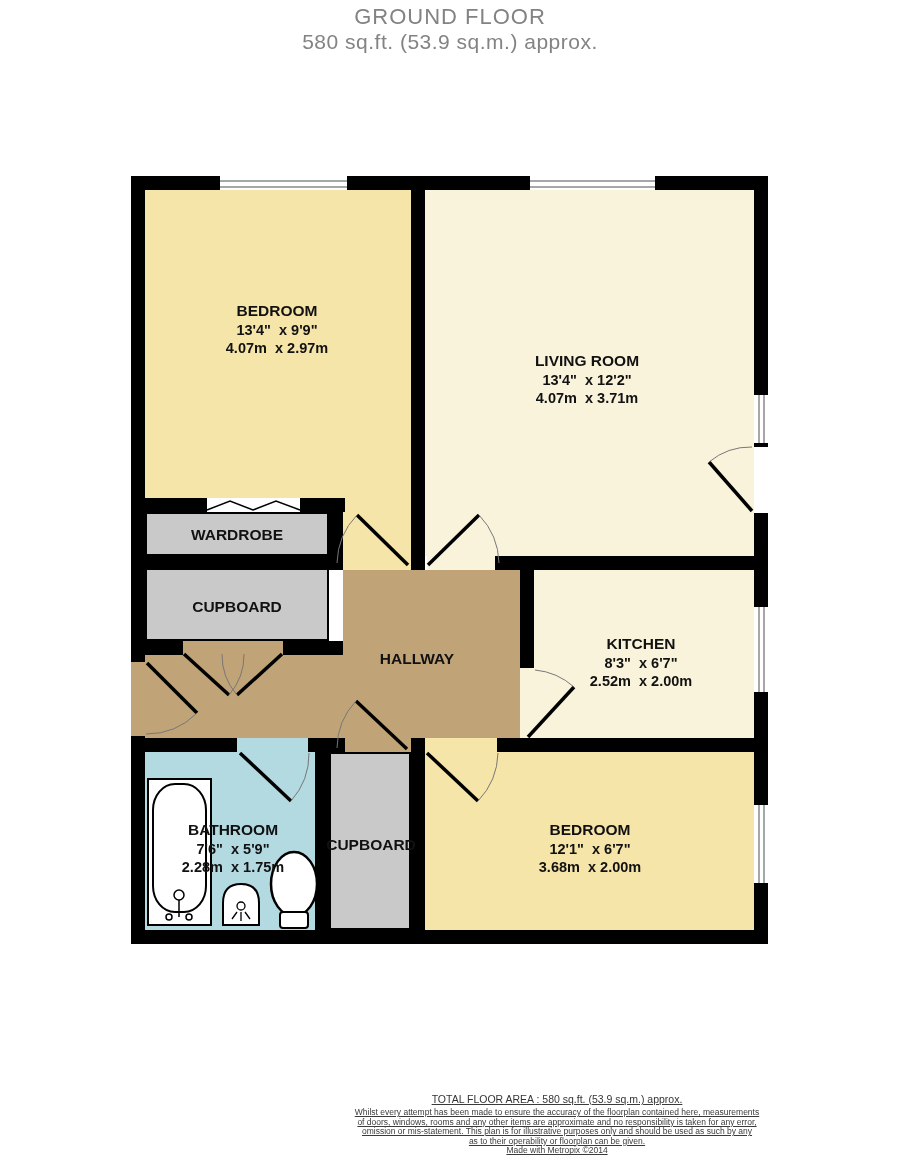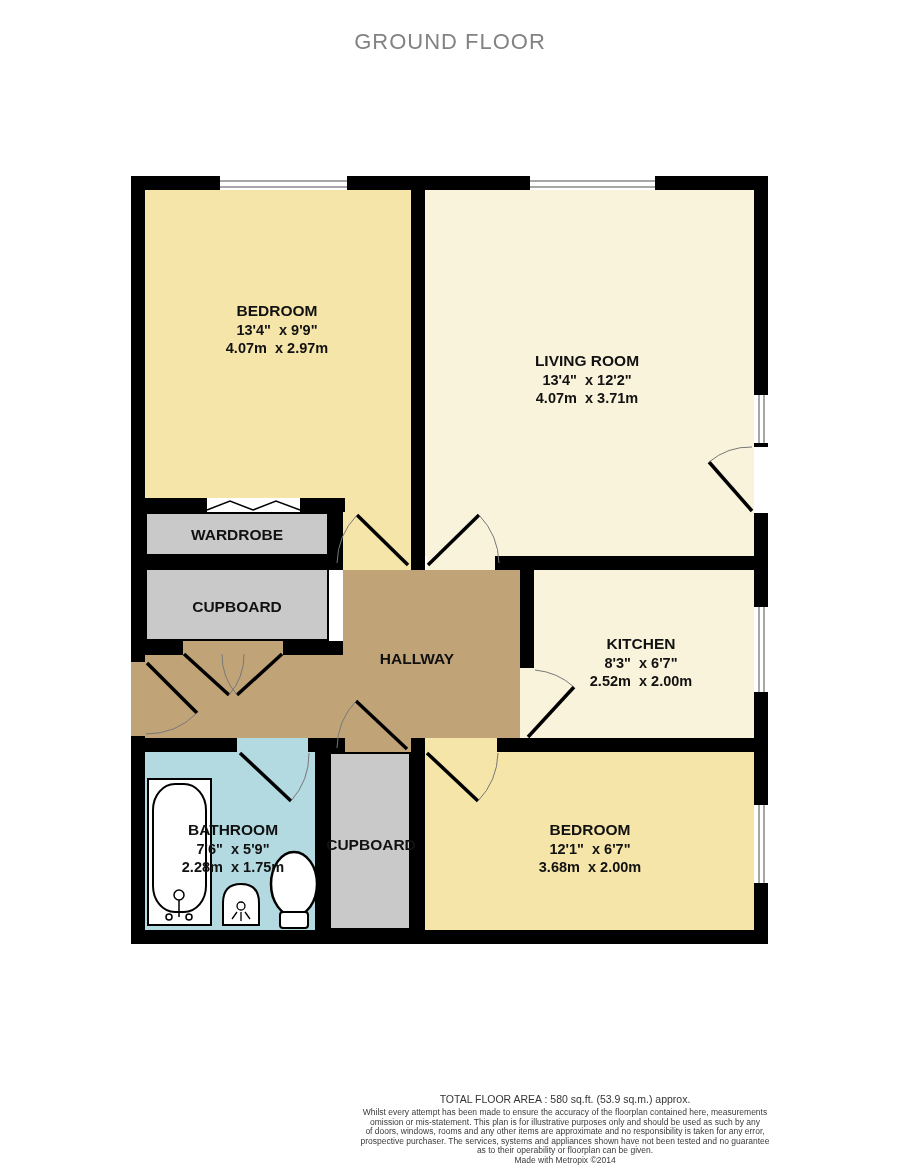--- a/index.html
+++ b/index.html
@@ -1,34 +1,35 @@
 <!DOCTYPE html>
 <html><head>
 <meta charset="utf-8">
 <style>
   html,body{margin:0;padding:0;background:#ffffff;}
   body{width:900px;height:1166px;position:relative;overflow:hidden;
        font-family:"Liberation Sans",sans-serif;}
-  .header{position:absolute;top:29px;left:0;width:900px;text-align:center;
+  .header{position:absolute;top:4px;left:0;width:900px;text-align:center;
           color:#838383;line-height:1.18;}
   .header .title{font-size:22px;letter-spacing:1px;}
   .header .subtitle{font-size:21px;letter-spacing:0.5px;}
   .plan-svg{position:absolute;left:0;top:0;}
   .room-name{font-size:15.5px;font-weight:bold;fill:#111;}
   .room-dim{font-size:14.5px;font-weight:bold;fill:#111;}
-  .footer{position:absolute;top:1093px;left:333px;width:464px;text-align:center;color:#3b3b3b;}
+  .footer{position:absolute;top:1093px;left:325px;width:464px;text-align:center;color:#3b3b3b;text-decoration:underline;}
   .footer .total{font-size:10.5px;margin-bottom:3px;color:#343434;}
   .footer .disclaimer-line{font-size:8.5px;line-height:9.6px;white-space:nowrap;}
   .footer .made{font-size:8.5px;line-height:9.6px;}
 </style>
 </head>
 <body>
 
 <div class="header">
   <div class="title">GROUND FLOOR</div>
+  <div class="subtitle">580 sq.ft. (53.9 sq.m.) approx.</div>
 </div>
 
 <svg class="plan-svg" width="900" height="1166" viewBox="0 0 900 1166">
 
   <g>
     <rect x="145" y="190" width="266" height="322" fill="#F6E5A9"></rect>
     <rect x="343" y="498" width="68" height="72" fill="#F6E5A9"></rect>
     <rect x="425" y="190" width="329" height="366" fill="#FAF3DC"></rect>
     <rect x="427" y="556" width="68" height="14" fill="#FAF3DC"></rect>
     <rect x="534" y="570" width="220" height="168" fill="#FAF3DC"></rect>
@@ -206,18 +207,17 @@
       <text class="room-name" x="590" y="835">BEDROOM</text>
       <text class="room-dim" x="590" y="854" xml:space="preserve" style="white-space:pre">12'1"  x 6'7"</text>
       <text class="room-dim" x="590" y="872" xml:space="preserve" style="white-space:pre">3.68m  x 2.00m</text>
     </g>
   </g>
 </svg>
 
 <div class="footer">
   <div class="total">TOTAL FLOOR AREA : 580 sq.ft. (53.9 sq.m.) approx.</div>
   <div class="disclaimer-line">Whilst every attempt has been made to ensure the accuracy of the floorplan contained here, measurements</div>
+  <div class="disclaimer-line">of doors, windows, rooms and any other items are approximate and no responsibility is taken for any error,</div>
   <div class="disclaimer-line">omission or mis-statement. This plan is for illustrative purposes only and should be used as such by any</div>
-  <div class="disclaimer-line">of doors, windows, rooms and any other items are approximate and no responsibility is taken for any error,</div>
-  <div class="disclaimer-line">prospective purchaser. The services, systems and appliances shown have not been tested and no guarantee</div>
   <div class="disclaimer-line">as to their operability or floorplan can be given.</div>
   <div class="made">Made with Metropix ©2014</div>
 </div>
 
 </body></html>

